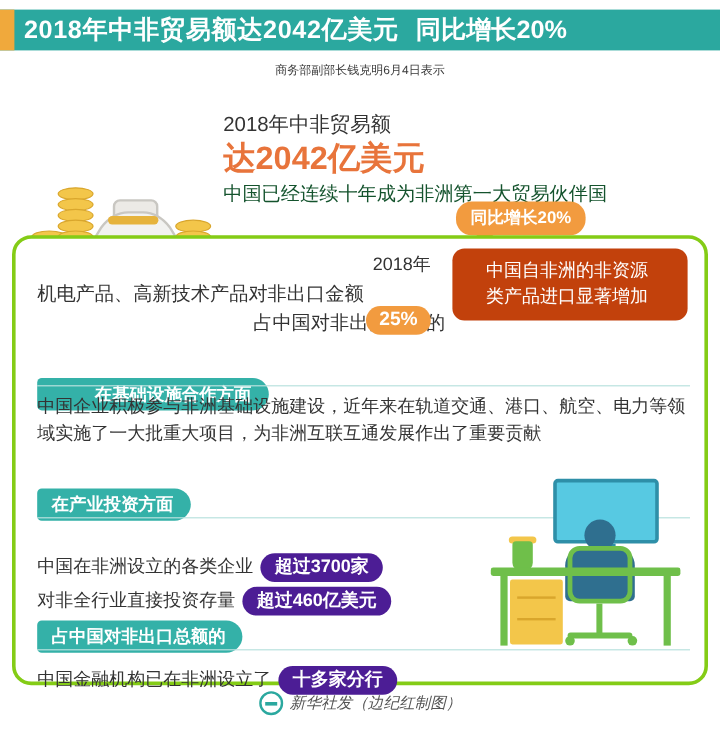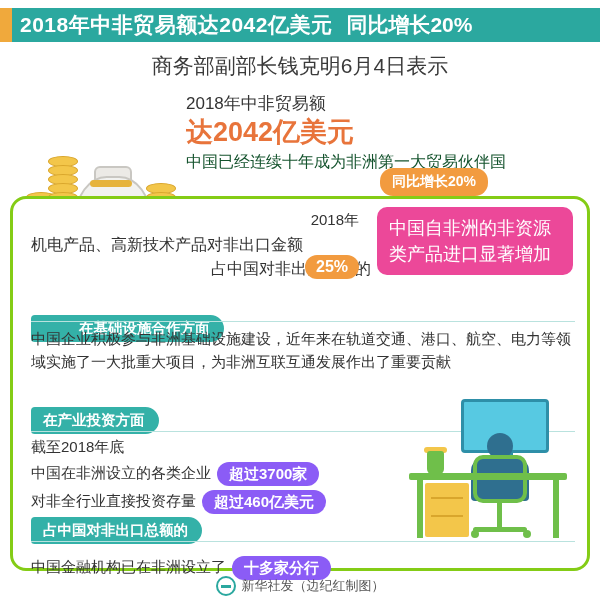--- a/index.html
+++ b/index.html
@@ -53,21 +53,21 @@
     white-space: nowrap;
   }
 
   
   .subhead {
     position: absolute;
     left: 0;
     top: 52px;
     width: 600px;
     text-align: center;
-    font-size: 21px;
+    font-size: 10px;
     color: #3a3a3a;
   }
 
   
   .hero {
     position: absolute;
     left: 0;
     top: 80px;
     width: 592px;
     height: 110px;
@@ -219,25 +219,25 @@
     font-size: 16px;
     font-weight: bold;
     padding: 3px 11px;
     border-radius: 13px;
   }
   .orange-note {
     position: absolute;
     right: 14px;
     top: 8px;
     width: 196px;
-    background: #ec4899;
-    color: #ffffff;
-    font-size: 18px;
+    background: #c2410c;
+    color: #ffffff;
+    font-size: 15px;
     line-height: 1.45;
-    padding: 8px 12px;
+    padding: 8px 28px;
     border-radius: 10px;
     box-sizing: border-box;
   }
 
   
   .sec-head {
     position: absolute;
     left: 18px;
     background: #34b1a8;
     color: #ffffff;
@@ -265,21 +265,21 @@
   .sec2-text { top: 128px; width: 544px; }
 
   .sec3-head { top: 208px; }
   .sec3-rule { top: 232px; width: 544px; }
   .sec3-l1 { top: 236px; }
   .sec3-l2 { top: 262px; }
   .sec3-l3 { top: 290px; }
 
   .pill-orange {
     display: inline-block;
-    background: #8b5cf6;
+    background: #4c1d95;
     color: #ffffff;
     font-size: 15px;
     font-weight: bold;
     padding: 0 12px;
     border-radius: 13px;
     margin-left: 6px;
     vertical-align: middle;
   }
 
   .sec4-head { top: 318px; }
@@ -446,20 +446,21 @@
     position: absolute;
     left: 3px;
     top: 7px;
     width: 10px;
     height: 3px;
     background: #2ba89f;
   }
   .footer-text {
     font-size: 13px;
     color: #555555;
+    font-style: italic;
   }
 </style>
 </head>
 <body>
 
 <div class="page">
 
   <div class="title-bar">
     <div class="title-accent"></div>
     <div class="title-text">2018年中非贸易额达2042亿美元</div>
@@ -532,21 +533,20 @@
     <div class="b1-l2">占中国对非出口总额的</div>
     <div class="pct-badge">25%</div>
     <div class="orange-note">中国自非洲的非资源类产品进口显著增加</div>
 
     <div class="sec-head sec2-head">在基础设施合作方面</div>
     <div class="sec-rule sec2-rule"></div>
     <div class="body-text sec2-text">中国企业积极参与非洲基础设施建设，近年来在轨道交通、港口、航空、电力等领域实施了一大批重大项目，为非洲互联互通发展作出了重要贡献</div>
 
     <div class="sec-head sec3-head">在产业投资方面</div>
     <div class="sec-rule sec3-rule"></div>
-    <div class="body-text sec3-l1">截至2018年底</div>
     <div class="body-text sec3-l2">
       <span>中国在非洲设立的各类企业</span><span class="pill-orange">超过3700家</span>
     </div>
     <div class="body-text sec3-l3">
       <span>对非全行业直接投资存量</span><span class="pill-orange">超过460亿美元</span>
     </div>
 
     <div class="sec-head sec4-head">占中国对非出口总额的</div>
     <div class="sec-rule sec4-rule"></div>
     <div class="body-text sec4-l1">

